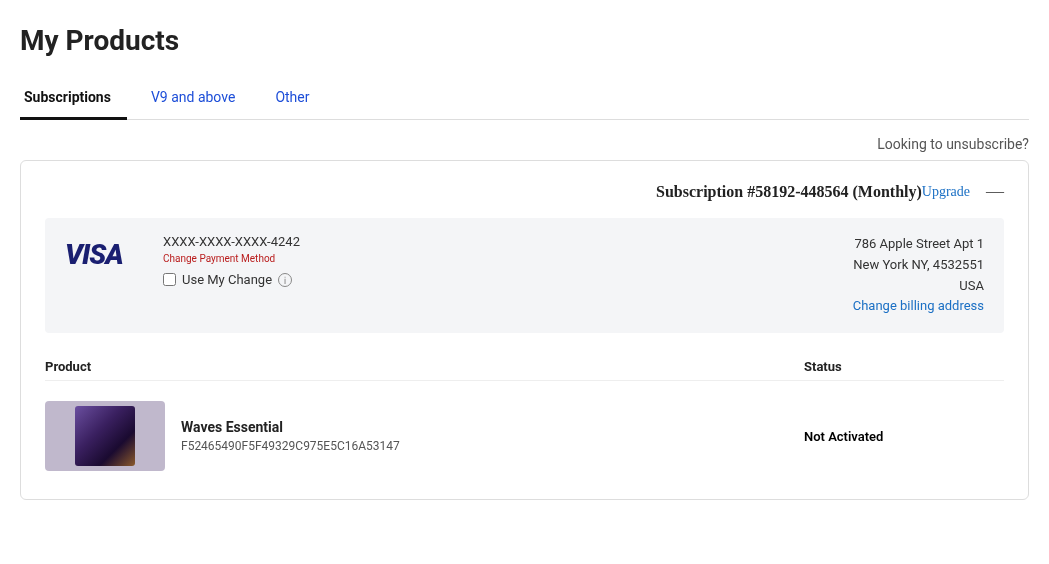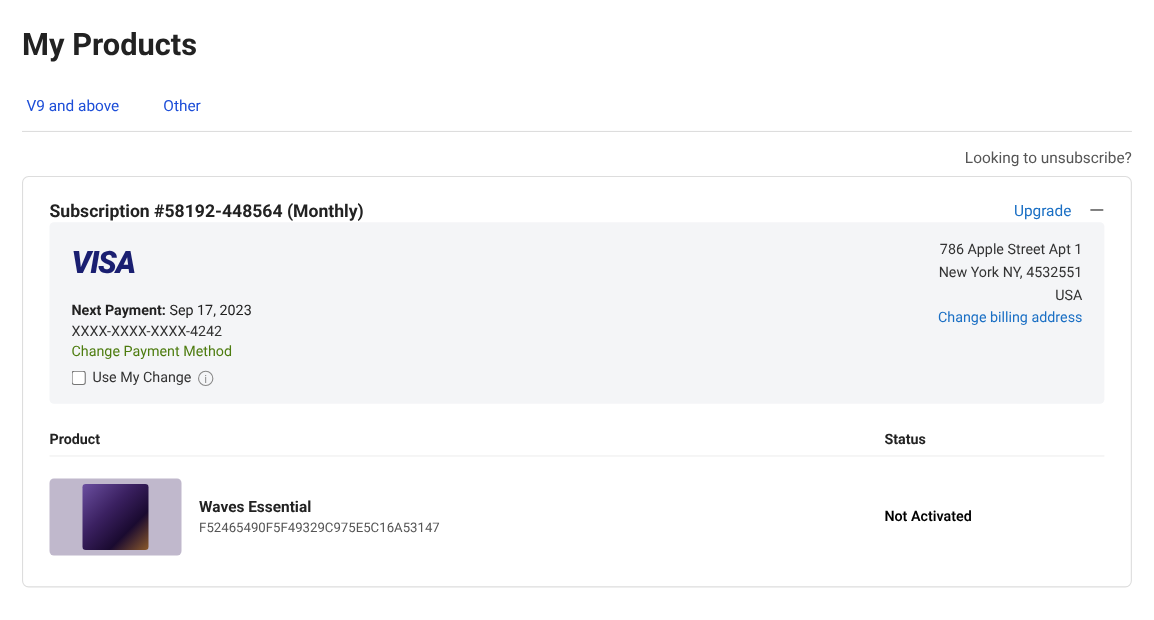--- a/index.html
+++ b/index.html
@@ -49,22 +49,23 @@
     }
     .subscription-card {
       border: 1px solid #ddd;
       border-radius: 6px;
       padding: 20px 24px;
       margin-top: 8px;
     }
     .subscription-header {
       display: flex;
       align-items: center;
-      justify-content: space-between;
-      margin-bottom: 0;
+      justify-content: flex-end;
+      margin-bottom: 16px;
+      font-family: Liberation Serif, serif;
     }
     .subscription-title {
       font-size: 16px;
       font-weight: 700;
     }
     .subscription-header-actions {
       display: flex;
       align-items: center;
       gap: 16px;
     }
@@ -83,22 +84,21 @@
       border-radius: 4px;
       padding: 16px 20px;
       display: flex;
       align-items: flex-start;
       justify-content: space-between;
       margin-bottom: 20px;
     }
     .payment-left {
       display: flex;
       align-items: flex-start;
-      gap: 20px;
-      flex-direction: column;
+      gap: 38px;
     }
     .visa-logo {
       font-size: 28px;
       font-weight: 900;
       color: #1a1f71;
       font-style: italic;
       letter-spacing: -1px;
       margin-top: 4px;
       min-width: 60px;
     }
@@ -108,23 +108,23 @@
       gap: 4px;
     }
     .next-payment {
       font-size: 13px;
     }
     .card-number {
       font-size: 13px;
       color: #333;
     }
     .change-payment-link {
-      color: #4d7c0f;
+      color: #b91c1c;
       text-decoration: none;
-      font-size: 13px;
+      font-size: 10px;
     }
     .rewards-row {
       display: flex;
       align-items: center;
       gap: 6px;
       margin-top: 4px;
     }
     .rewards-checkbox {
       width: 13px;
       height: 13px;
@@ -222,20 +222,21 @@
     }
   </style>
 </head>
 <body>
 
 <div class="page">
 
   <h1 class="page-title">My Products</h1>
 
   <div class="tabs">
+    <div class="tab active">Subscriptions</div>
     <div class="tab">V9 and above</div>
     <div class="tab">Other</div>
   </div>
 
   <div class="unsubscribe-row">
     <span>Looking to unsubscribe?</span>
   </div>
 
   <div class="subscription-card">
 
@@ -244,24 +245,20 @@
       <div class="subscription-header-actions">
         <a class="upgrade-link" href="#">Upgrade</a>
         <span class="dash">—</span>
       </div>
     </div>
 
     <div class="payment-section">
       <div class="payment-left">
         <div class="visa-logo">VISA</div>
         <div class="payment-details">
-          <div class="next-payment">
-            <strong>Next Payment:</strong>
-            <span> Sep 17, 2023</span>
-          </div>
           <div class="card-number">XXXX-XXXX-XXXX-4242</div>
           <a class="change-payment-link" href="#">Change Payment Method</a>
           <div class="rewards-row">
             <input type="checkbox" class="rewards-checkbox" style="">
             <label class="rewards-label">Use My Change</label>
             <span class="info-icon">ℹ</span>
           </div>
         </div>
       </div>
       <div class="billing-address">

